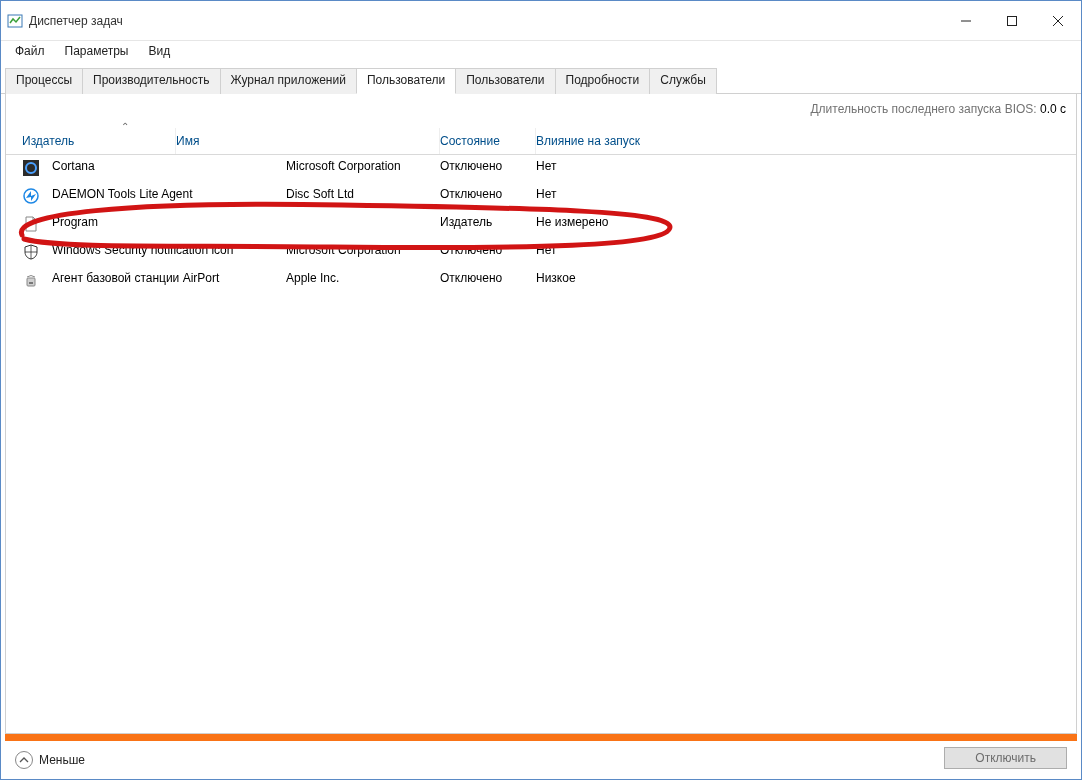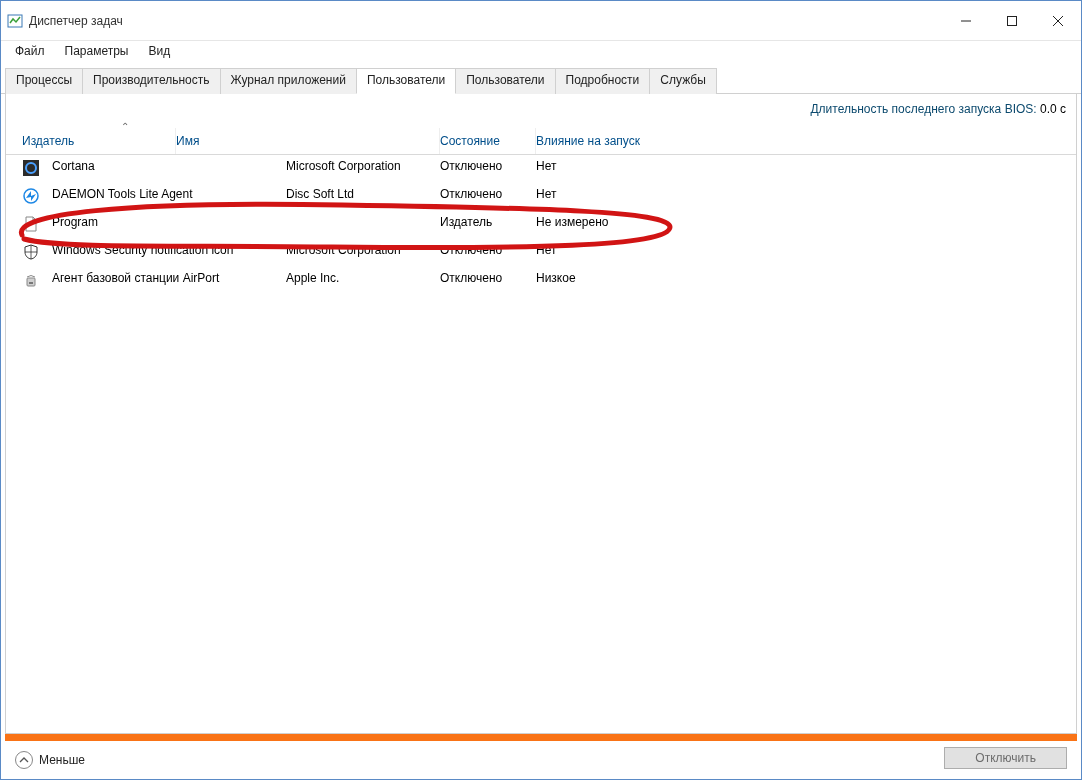--- a/index.html
+++ b/index.html
@@ -87,21 +87,21 @@
     margin: 0 4px 0 4px;
     position: relative;
     display: flex; flex-direction: column;
     overflow: hidden;
   }
   .bios-line {
     text-align: right;
     padding: 8px 10px 12px 0;
     font-size: 12px;
   }
-  .bios-label { color: #0c4a6e; }
+  .bios-label { color: #737373; }
   .bios-value { color: #000; }
 
   .list-header {
     display: flex;
     border-bottom: 1px solid #d9d9d9;
     color: #004e8a;
     font-size: 12px;
     padding-left: 16px;
     user-select: none;
     position: relative;

